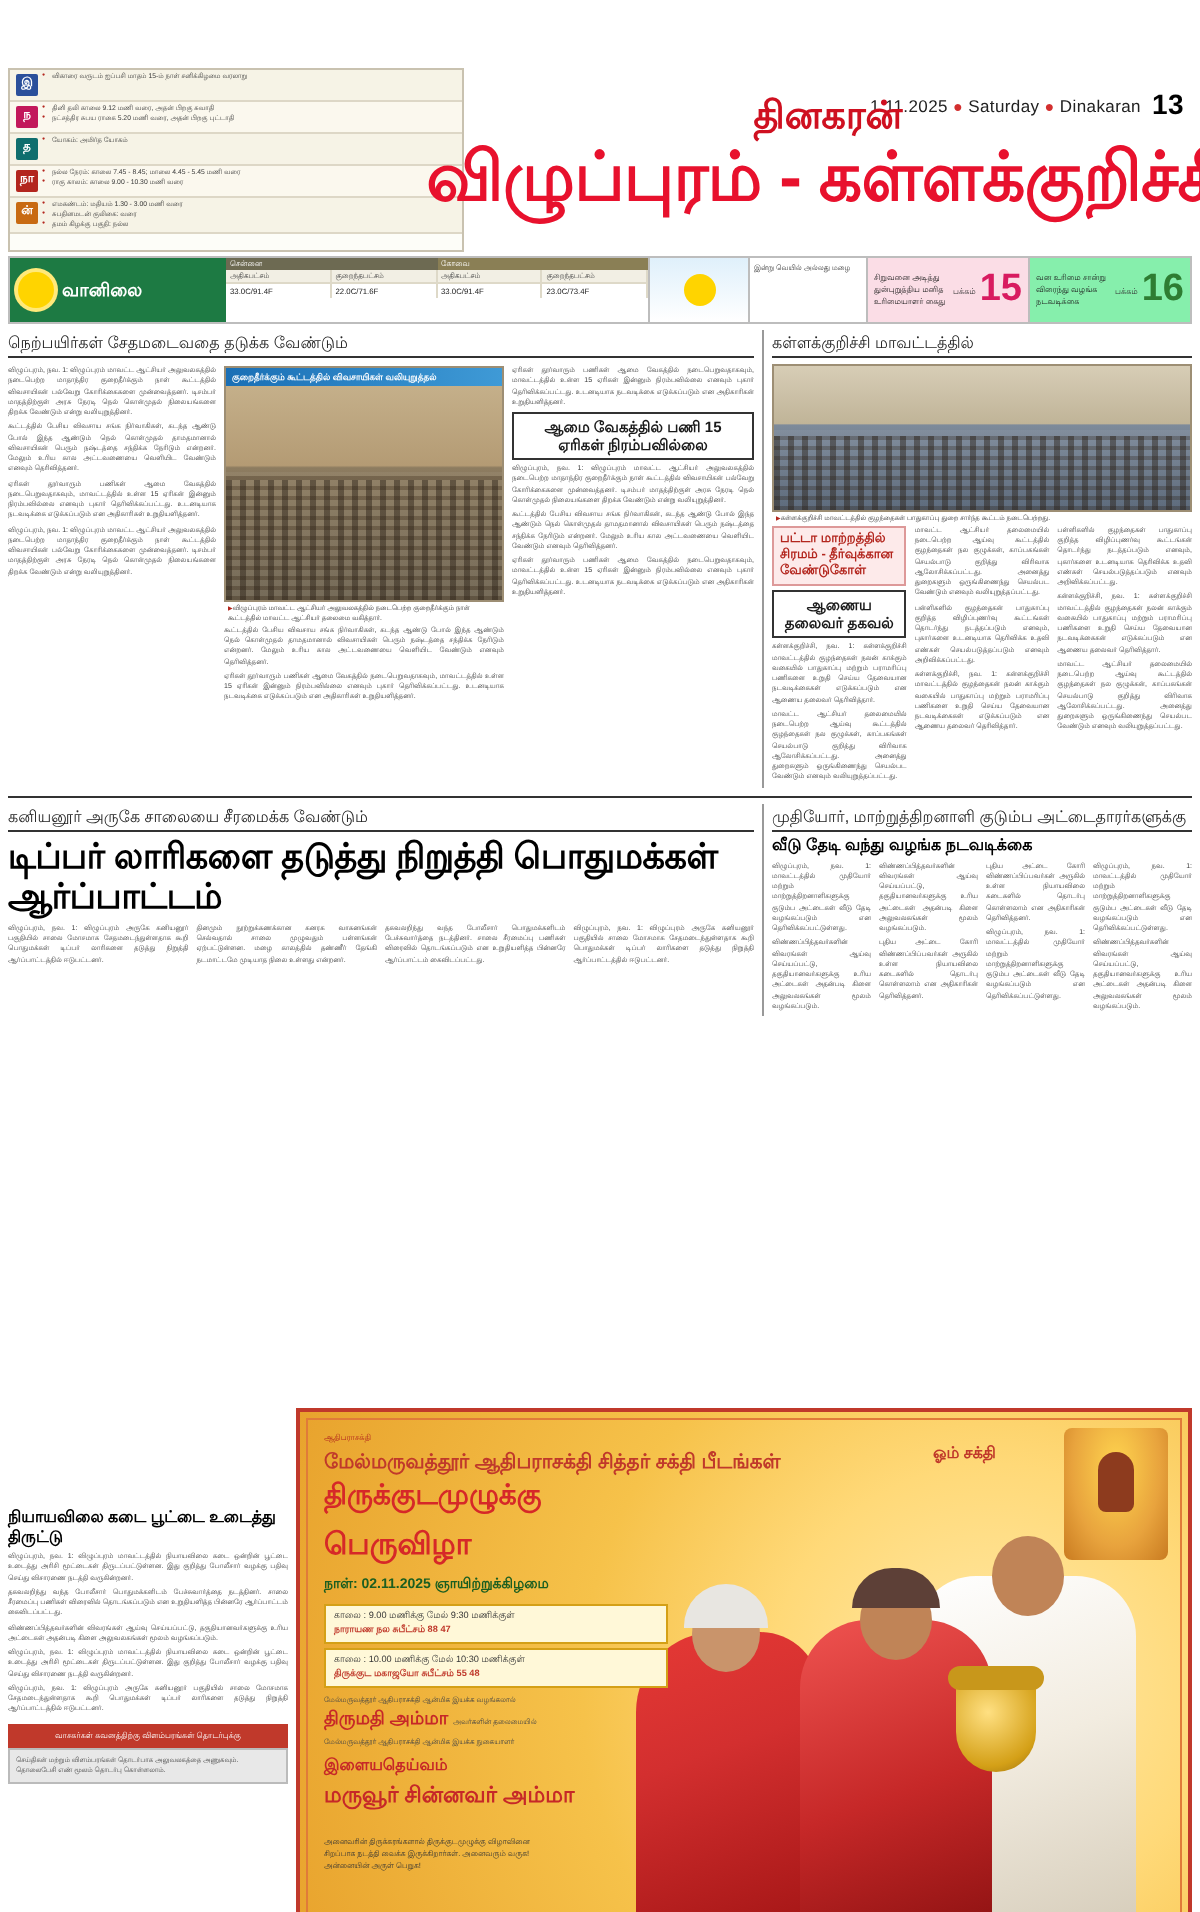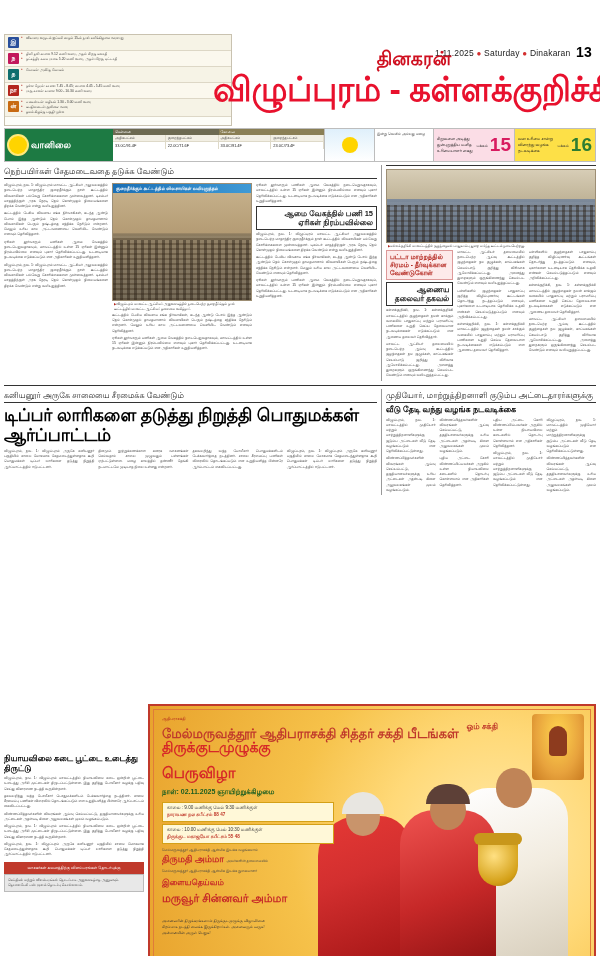--- a/index.html
+++ b/index.html
@@ -69,21 +69,21 @@
   .w-sub { display: flex; background: #f2efe4; }
   .w-sub div { flex: 1; border-right: 1px solid #ded9c8; padding: 1px 2px; color: #444; }
   .w-val { display: flex; background: #fff; }
   .w-val div { flex: 1; border-right: 1px solid #ded9c8; border-top: 1px solid #ded9c8; padding: 1px 2px; color: #222; font-size: 3.9px; }
   .w-icon { width: 50px; display: flex; align-items: center; justify-content: center;
     background: linear-gradient(#dff0fb,#fff); border-right: 1px solid #bdbdbd; }
   .w-icon .sun2 { width: 16px; height: 16px; border-radius: 50%; background: #ffd400; }
   .w-note { width: 58px; background: #fff; font-size: 3.6px; padding: 3px 2px; color: #333; line-height: 1.4; }
   .promo { flex: 1; display: flex; }
   .promo-box { flex: 1; display: flex; align-items: center; border-left: 1px solid #bdbdbd; padding: 0 3px; }
-  .pb-pink { background: #fbdde6; } .pb-green { background: #fde047; }
+  .pb-pink { background: #fbdde6; } .pb-green { background: #86efac; }
   .promo-txt { flex: 1; font-size: 4px; line-height: 1.5; color: #1d1d1d; }
   .promo-lbl { font-size: 4px; color: #333; margin-right: 2px; }
   .promo-num { font-size: 19px; font-weight: bold; }
   .n-pink { color: #d81b60; } .n-green { color: #2e7d32; }
 
   
   .kicker { font-size: 8px; color: #222; padding: 2px 0 1px; }
   .rule { border-bottom: 1px solid #333; margin-bottom: 2px; }
   .hl1 { font-size: 17.5px; font-weight: bold; line-height: 1.18; color: #000; letter-spacing: -0.2px; }
   .hl2 { font-size: 11px; font-weight: bold; line-height: 1.2; color: #000; }
@@ -101,21 +101,21 @@
     background: linear-gradient(90deg,#1a6fb5,#3f9ad6);
     color: #fff; font-size: 4.4px; font-weight: bold; padding: 1.5px 3px;
   }
   .ph-rows { position: absolute; left: 0; right: 0; bottom: 0; top: 45%;
     background: repeating-linear-gradient(0deg, rgba(60,45,30,.28) 0 2px, rgba(255,255,255,.05) 2px 5px); }
   .ph-heads { position: absolute; left: 0; right: 0; top: 48%; height: 52%;
     background: repeating-linear-gradient(90deg, rgba(40,30,20,.45) 0 3px, transparent 3px 7px); }
 
   
   .boxhead { border: 1px solid #333; padding: 2px 3px; font-size: 7.5px; font-weight: bold;
-    line-height: 1.2; text-align: right; margin: 2px 0; }
+    line-height: 1.2; text-align: center; margin: 2px 0; }
   .tintbox { background: #fdeaea; border: 1px solid #d99; padding: 2px 3px; }
   .redhead { color: #b3261e; font-weight: bold; font-size: 6.5px; line-height: 1.25; }
 
   
   .lead { display: flex; gap: 4px; margin-top: 3px; }
   .lead-left { width: 378px; border-right: 1px solid #999; padding-right: 4px; }
   .lead-right { flex: 1; }
   .cols { display: flex; gap: 4px; }
   .col { flex: 1; }
 
@@ -125,21 +125,21 @@
   .ad {
     position: absolute; left: 148px; right: 4px; bottom: 6px; height: 280px;
     border: 2px solid #c0392b;
     background:
       radial-gradient(circle at 78% 50%, #ffe9a8 0%, #ffd978 30%, #f6c24a 55%, #e8a32d 100%),
       linear-gradient(#ffd97a, #f2b33d);
     overflow: hidden;
   }
   .ad-inner { position: absolute; inset: 3px; border: 1px solid #e07b39; }
   .ad-sub { position: absolute; left: 12px; top: 10px; font-size: 4px; color: #b3261e; }
-  .ad-org { position: absolute; left: 12px; top: 20px; font-size: 13px; font-weight: bold; color: #c0392b; }
+  .ad-org { position: absolute; left: 12px; top: 20px; font-size: 10px; font-weight: bold; color: #c0392b; }
   .ad-om { position: absolute; right: 96px; top: 16px; font-size: 8px; font-weight: bold; color: #c0392b; }
   .ad-title { position: absolute; left: 12px; top: 34px; font-size: 14px; font-weight: bold; color: #d62828; line-height: 1.1; }
   .ad-title2 { position: absolute; left: 12px; top: 58px; font-size: 15px; font-weight: bold; color: #d62828; }
   .ad-date { position: absolute; left: 12px; top: 82px; font-size: 7px; font-weight: bold; color: #1b5e20; }
   .ad-time { position: absolute; left: 12px; font-size: 4.6px; color: #333;
     background: #fff8d8; border: 1px solid #d4a017; padding: 2px 4px; line-height: 1.5; width: 172px; }
   .ad-time .red { color: #c0392b; font-weight: bold; }
   .t1 { top: 96px; } .t2 { top: 118px; }
   .ad-note { position: absolute; left: 12px; font-size: 3.6px; color: #444; }
   .n1 { top: 142px; } .n2 { top: 163px; }
@@ -323,20 +323,21 @@
           <div class="body-col">
             <p>விழுப்புரம், நவ. 1: விழுப்புரம் மாவட்ட ஆட்சியர் அலுவலகத்தில் நடைபெற்ற மாதாந்திர குறைதீர்க்கும் நாள் கூட்டத்தில் விவசாயிகள் பல்வேறு கோரிக்கைகளை முன்வைத்தனர். டிசம்பர் மாதத்திற்குள் அரசு நேரடி நெல் கொள்முதல் நிலையங்களை திறக்க வேண்டும் என்று வலியுறுத்தினர்.</p>
             <p>கூட்டத்தில் பேசிய விவசாய சங்க நிர்வாகிகள், கடந்த ஆண்டு போல் இந்த ஆண்டும் நெல் கொள்முதல் தாமதமானால் விவசாயிகள் பெரும் நஷ்டத்தை சந்திக்க நேரிடும் என்றனர். மேலும் உரிய கால அட்டவணையை வெளியிட வேண்டும் எனவும் தெரிவித்தனர்.</p>
             <p>ஏரிகள் தூர்வாரும் பணிகள் ஆமை வேகத்தில் நடைபெறுவதாகவும், மாவட்டத்தில் உள்ள 15 ஏரிகள் இன்னும் நிரம்பவில்லை எனவும் புகார் தெரிவிக்கப்பட்டது. உடனடியாக நடவடிக்கை எடுக்கப்படும் என அதிகாரிகள் உறுதியளித்தனர்.</p>
           </div>
         </div>
       </div>
     </div>
 
     <div class="lead-right">
+      <div class="kicker">கள்ளக்குறிச்சி மாவட்டத்தில்</div>
       <div class="rule"></div>
       <div class="photo hall" style="height:74px;margin-top:3px;">
         <div class="ph-rows"></div>
         <div class="ph-heads"></div>
       </div>
       <div class="caption">கள்ளக்குறிச்சி மாவட்டத்தில் குழந்தைகள் பாதுகாப்பு துறை சார்ந்த கூட்டம் நடைபெற்றது.</div>
       <div class="cols">
         <div class="col">
           <div class="tintbox">
             <div class="redhead">பட்டா மாற்றத்தில் சிரமம் - தீர்வுக்கான வேண்டுகோள்</div>

